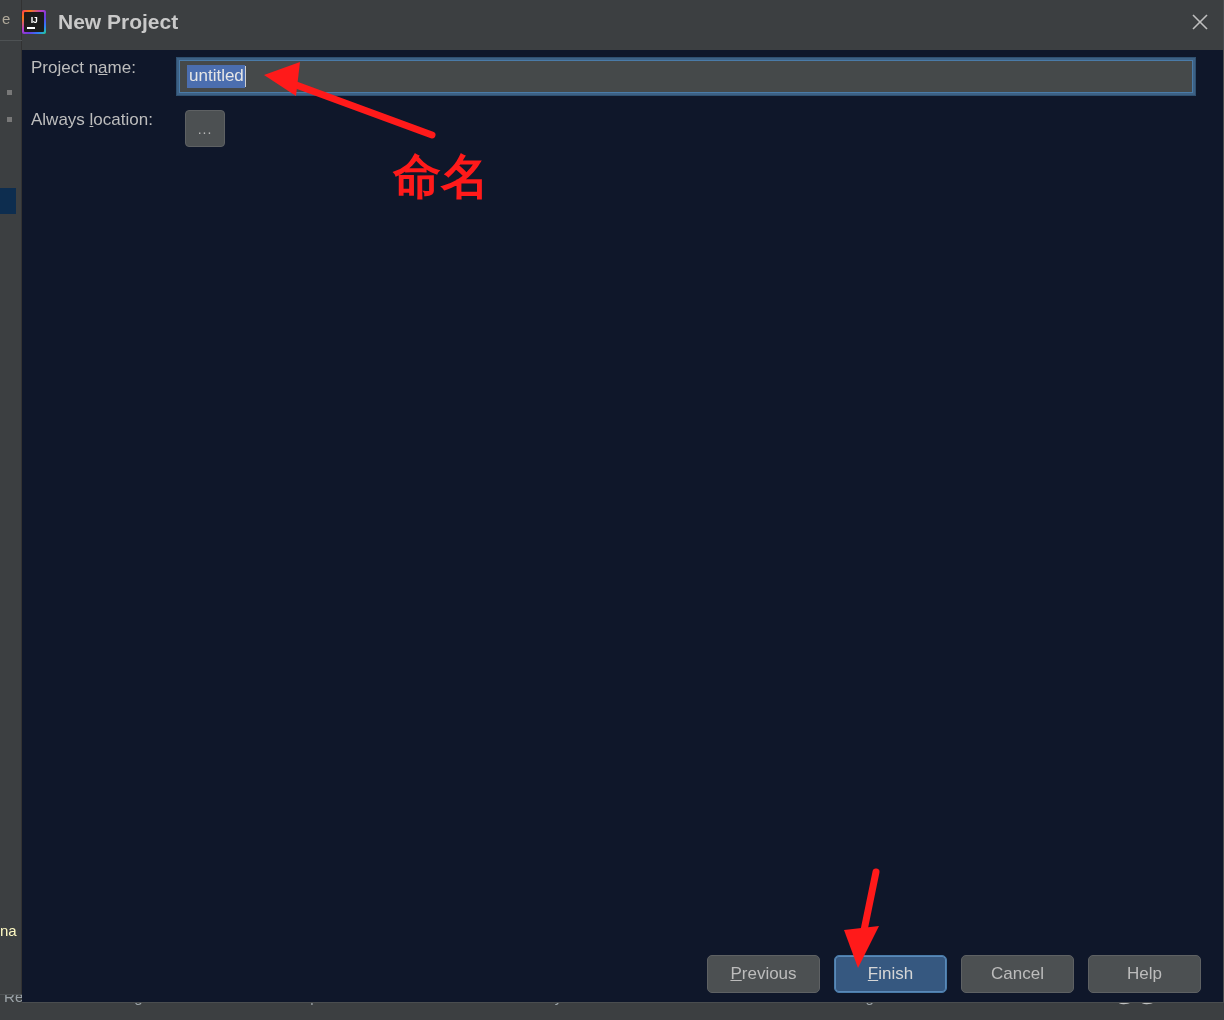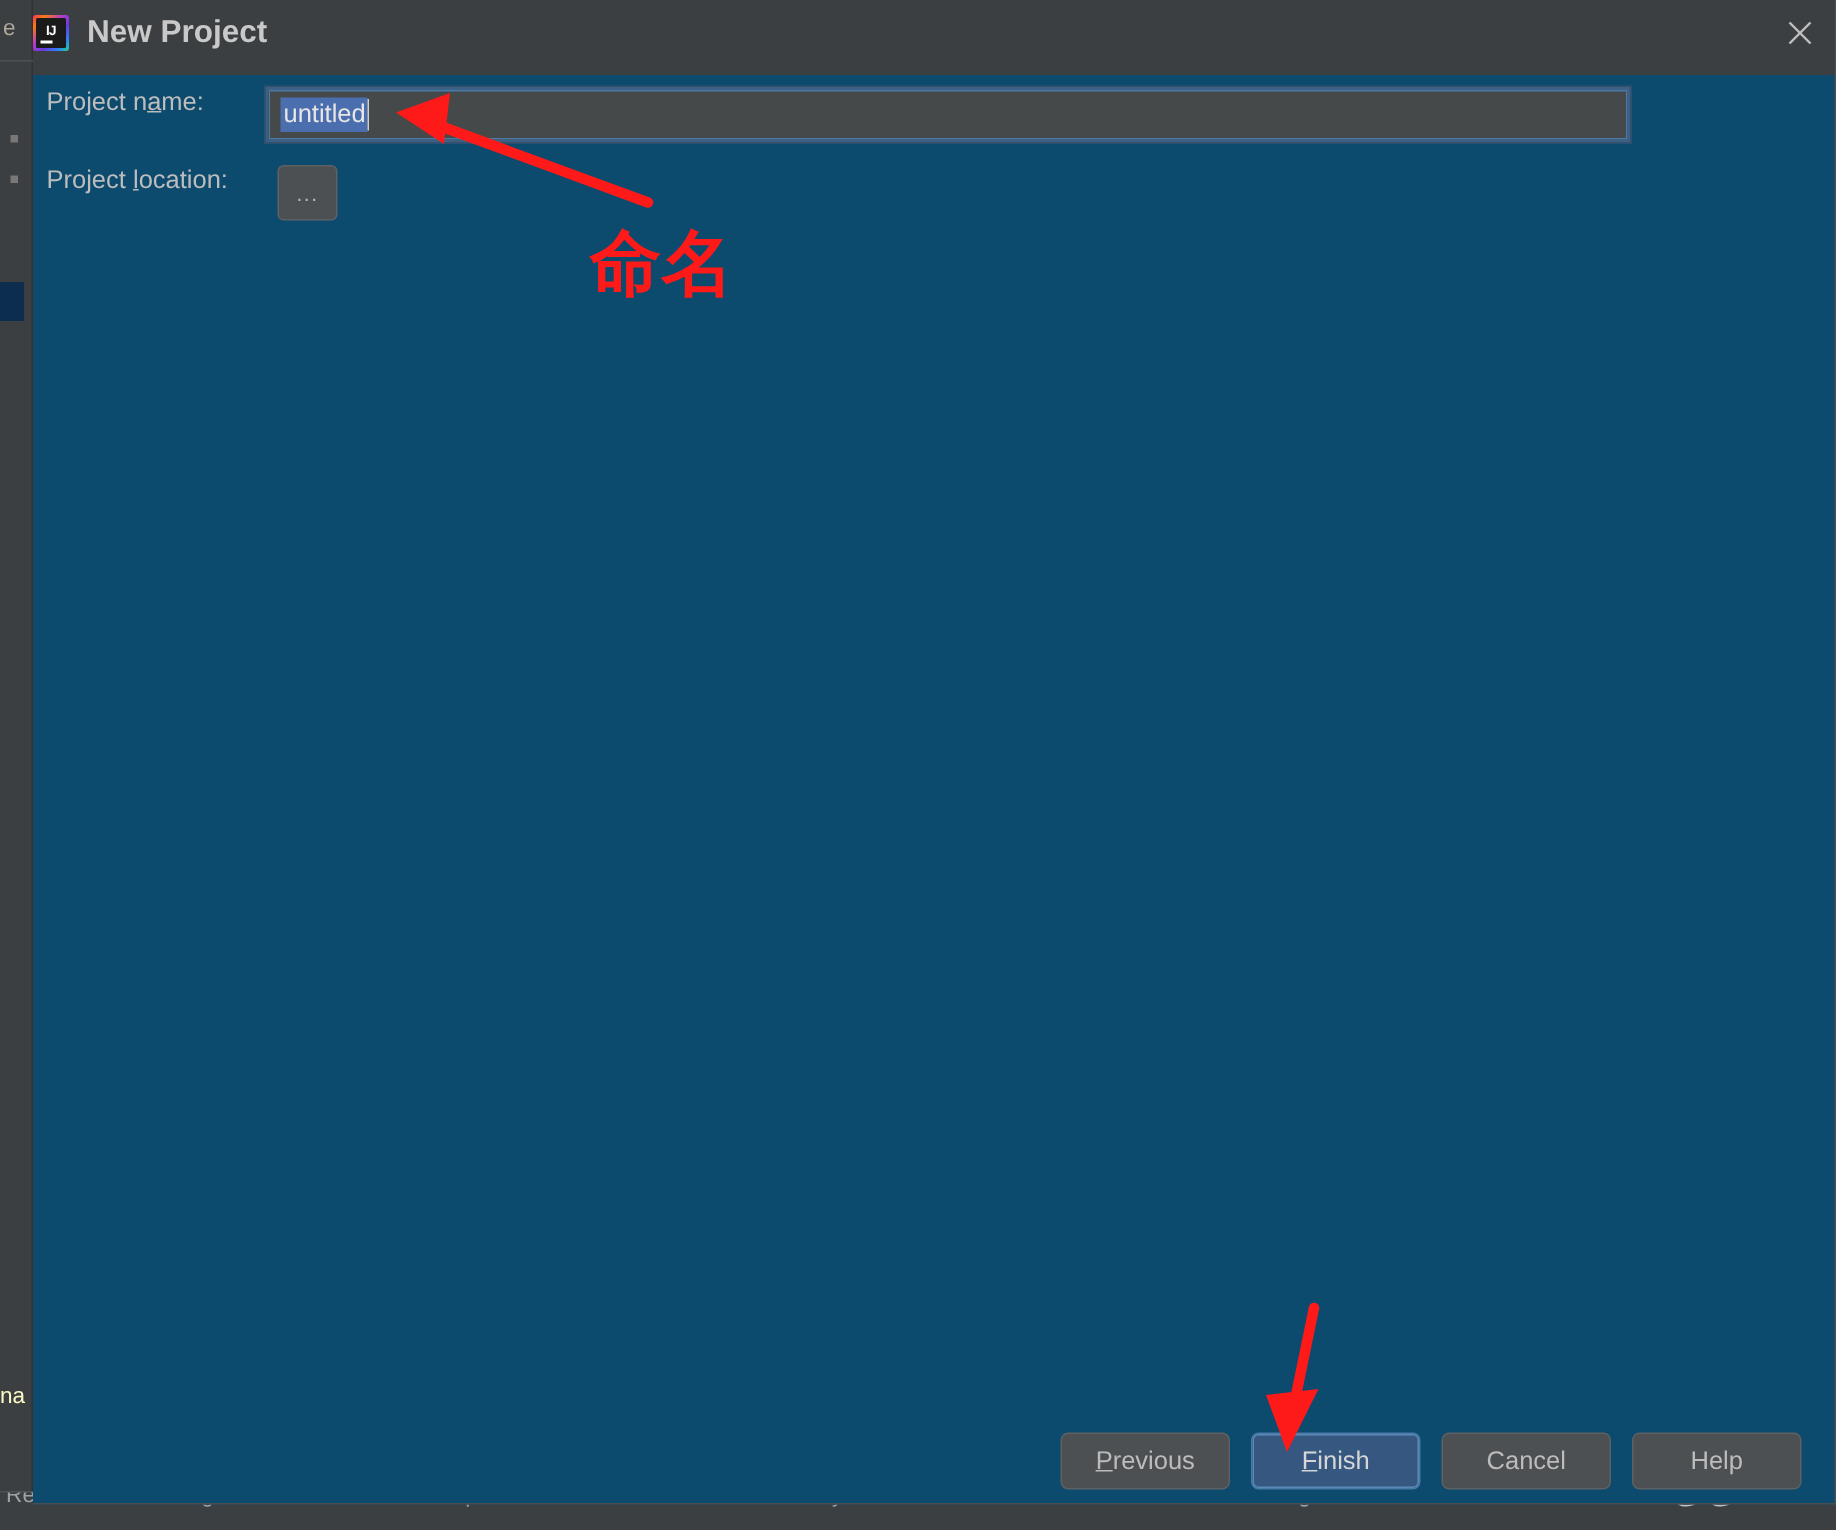--- a/index.html
+++ b/index.html
@@ -117,21 +117,21 @@
     opacity: 0.85;
     white-space: nowrap;
     letter-spacing: 0.5px;
   }
 
   
   .dialog {
     position: absolute;
     left: 22px; top: 0;
     width: 1202px; height: 1003px;
-    background: #0c4a6e;
+    background: #0f172a;
     border: 1px solid #4a4d4f;
     border-top: none;
     border-left: none;
   }
 
   .titlebar {
     position: relative;
     height: 50px;
     background: #3c3f41;
   }
@@ -215,21 +215,21 @@
     color: #bbbbbb;
     position: relative;
   }
   .text-input.focused {
     border: 2px solid #3d6185;
     outline: 1px solid #2f5070;
     background: #45494a;
     box-shadow: 0 0 0 1px #4a7ba8 inset;
   }
   .name-input {
-    width: 910px;
+    width: 1018px;
     margin-left: 0px;
   }
   .loc-input {
     width: 966px;
   }
   .sel-text {
     background: #4b6eaf;
     color: #e6e6e6;
     padding: 1px 1px 2px 2px;
   }
@@ -382,21 +382,21 @@
 
     <div class="form-row row-name">
       <div class="field-label"><span>Project n</span><u>a</u><span>me:</span></div>
       <div class="text-input name-input focused">
           <span class="sel-text">untitled</span>
           <span class="caret"></span>
         </div>
     </div>
 
     <div class="form-row row-location">
-      <div class="field-label"><span>Project </span><u>l</u><span>ocation:</span></div>
+      <div class="field-label"><span>Always </span><u>l</u><span>ocation:</span></div>
       <div class="browse-btn">...</div>
     </div>
 
 
     <div class="footer">
       <div class="btn">
           <u>P</u>
           <span>revious</span>
         </div>
       <div class="btn primary">

